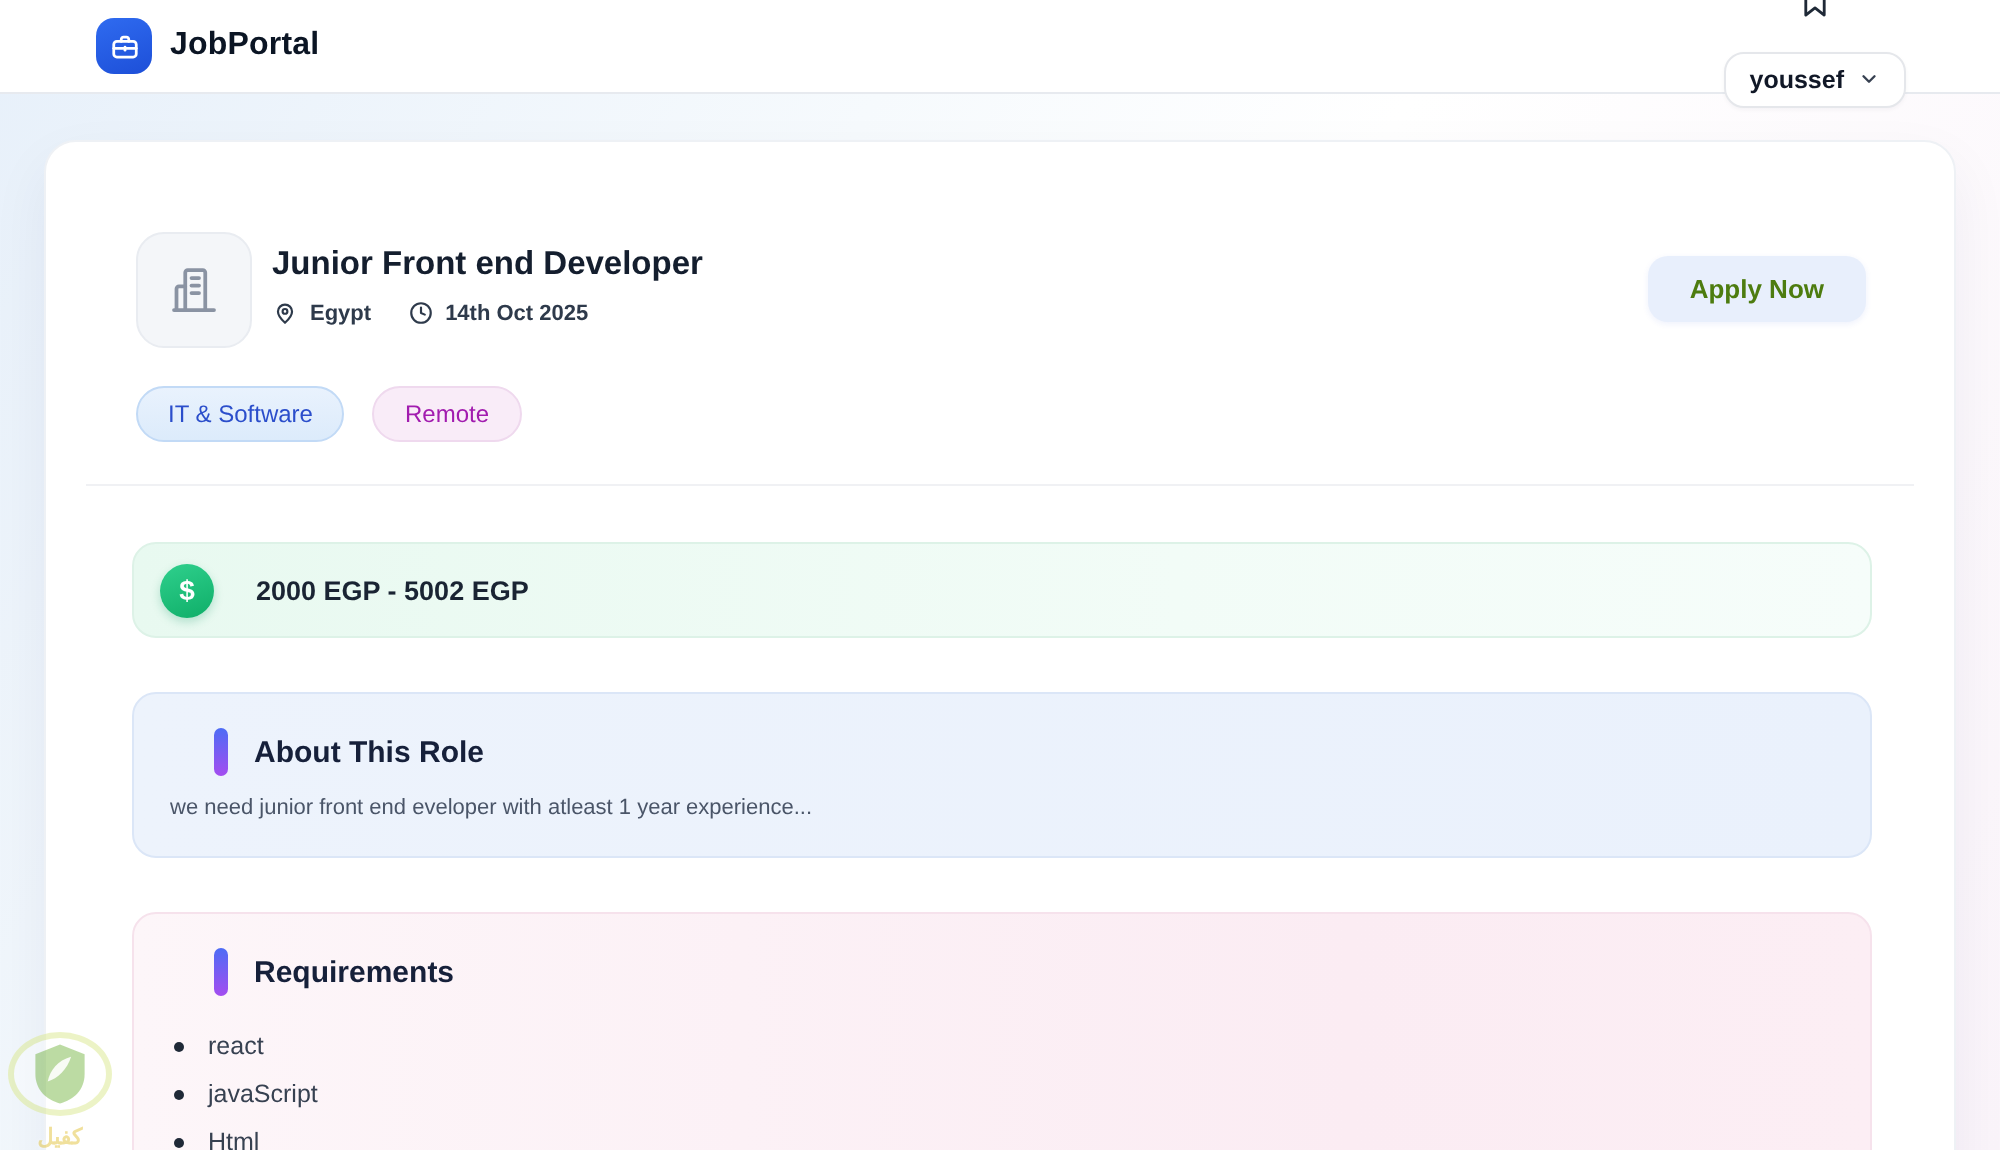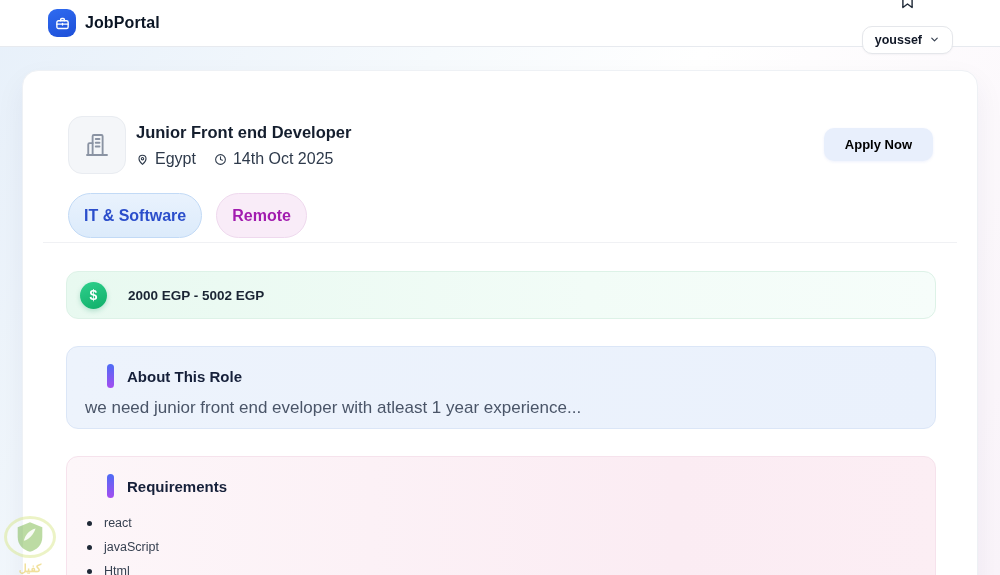--- a/index.html
+++ b/index.html
@@ -55,34 +55,34 @@
     background: #f4f6f9; border: 1px solid #e9ecf1; border-radius: 14px;
     display: flex; align-items: center; justify-content: center;
   }
   .job-title {
     position: absolute; left: 113px; top: 52px;
     font-size: 16.5px; font-weight: bold; color: #141e2e;
   }
   .job-meta {
     position: absolute; left: 113px; top: 79px;
     display: flex; align-items: flex-start; gap: 18px;
-    font-size: 16px; font-weight: normal; color: #2e3a4b;
+    font-size: 11px; font-weight: bold; color: #2e3a4b;
   }
   .meta-item { display: flex; align-items: center; gap: 6px; }
   .apply-btn {
     position: absolute; right: 44px; top: 57px; height: 33px;
-    background: #e8effc; color: #000000;
+    background: #e8effc; color: #4d7c0f;
     border: none; border-radius: 10px; padding: 0 21px;
     font-family: inherit; font-size: 13px; font-weight: bold;
     cursor: pointer; box-shadow: 0 1px 3px rgba(37,80,221,.08);
   }
   .tags-row { position: absolute; left: 45px; top: 122px; display: flex; gap: 14px; }
   .tag {
-    display: inline-flex; align-items: center; height: 45px;
-    border-radius: 999px; font-size: 16px; font-weight: bold; padding: 0 15px;
+    display: inline-flex; align-items: center; height: 28px;
+    border-radius: 999px; font-size: 12px; font-weight: normal; padding: 0 15px;
   }
   .tag-blue {
     background: linear-gradient(180deg, #e9f2fd, #dcebfb);
     border: 1px solid #c2daf6; color: #2b4ecb;
   }
   .tag-pink {
     background: #f9ecf8; border: 1px solid #efd9ee; color: #a21caf;
   }
   .divider {
     position: absolute; left: 20px; right: 20px; top: 171px; height: 0;
@@ -118,21 +118,21 @@
     top: 385px; height: 190px;
     background: linear-gradient(90deg, #fdf6f9, #fbecf3 70%, #fceef4);
     border: 1px solid #f6e2ec;
   }
   .section-head { display: flex; align-items: center; gap: 13px; margin: 17px 0 0 14px; padding-left: 26px; }
   .accent-bar {
     width: 7px; height: 24px; border-radius: 5px;
     background: linear-gradient(180deg, #4d6cf5, #a44df0);
   }
   .section-title { font-size: 15px; font-weight: bold; color: #16203a; }
-  .section-body { margin: 10px 18px 16px 18px; font-size: 17px; color: #4a5568; }
+  .section-body { margin: 10px 18px 16px 18px; font-size: 11px; color: #4a5568; }
   .req-list { list-style: none; margin-top: 13px; }
   .req-item { display: flex; align-items: center; height: 24px; margin-left: 20px; }
   .req-dot { width: 5px; height: 5px; border-radius: 50%; background: #1f2937; }
   .req-text { margin-left: 12px; font-size: 12.5px; color: #374151; }
 
   
   .watermark {
     position: absolute; left: 1px; top: 516px; width: 58px; height: 59px;
     opacity: .5; z-index: 9; pointer-events: none;
     display: flex; flex-direction: column; align-items: center; gap: 16px;

